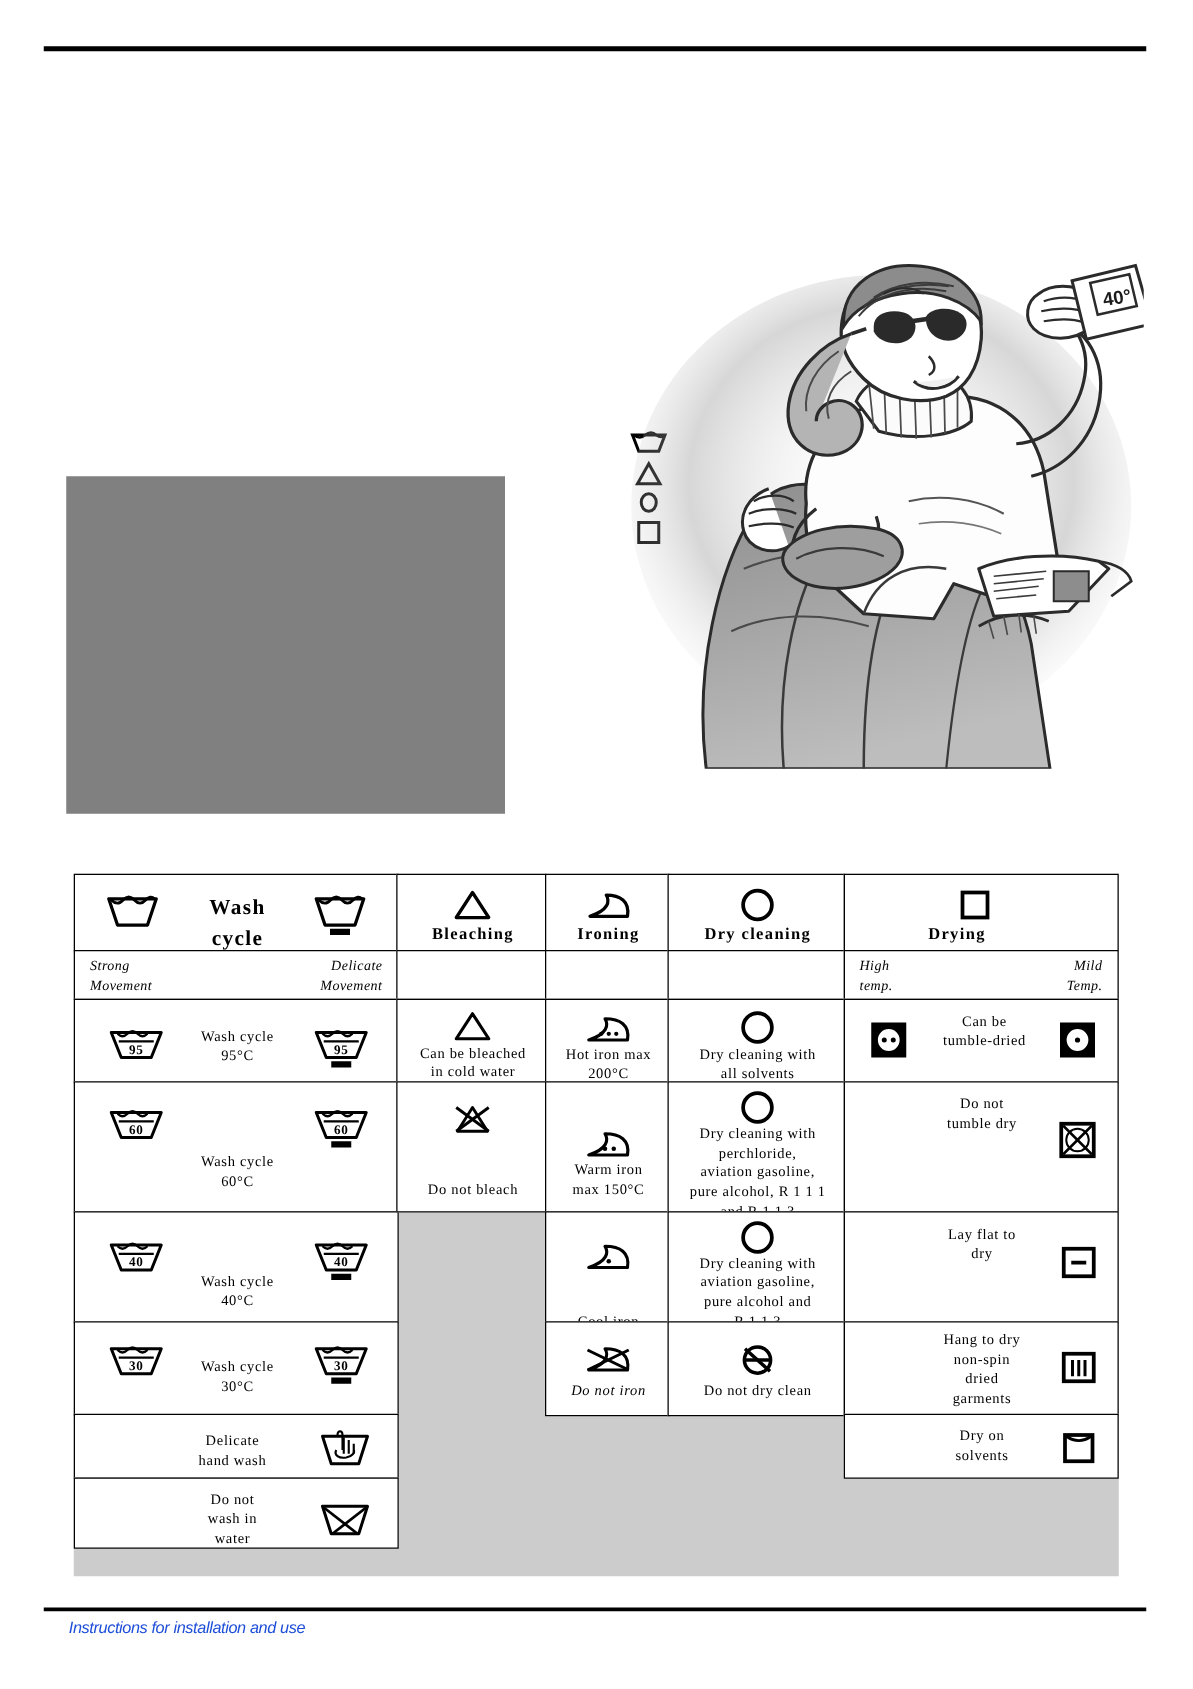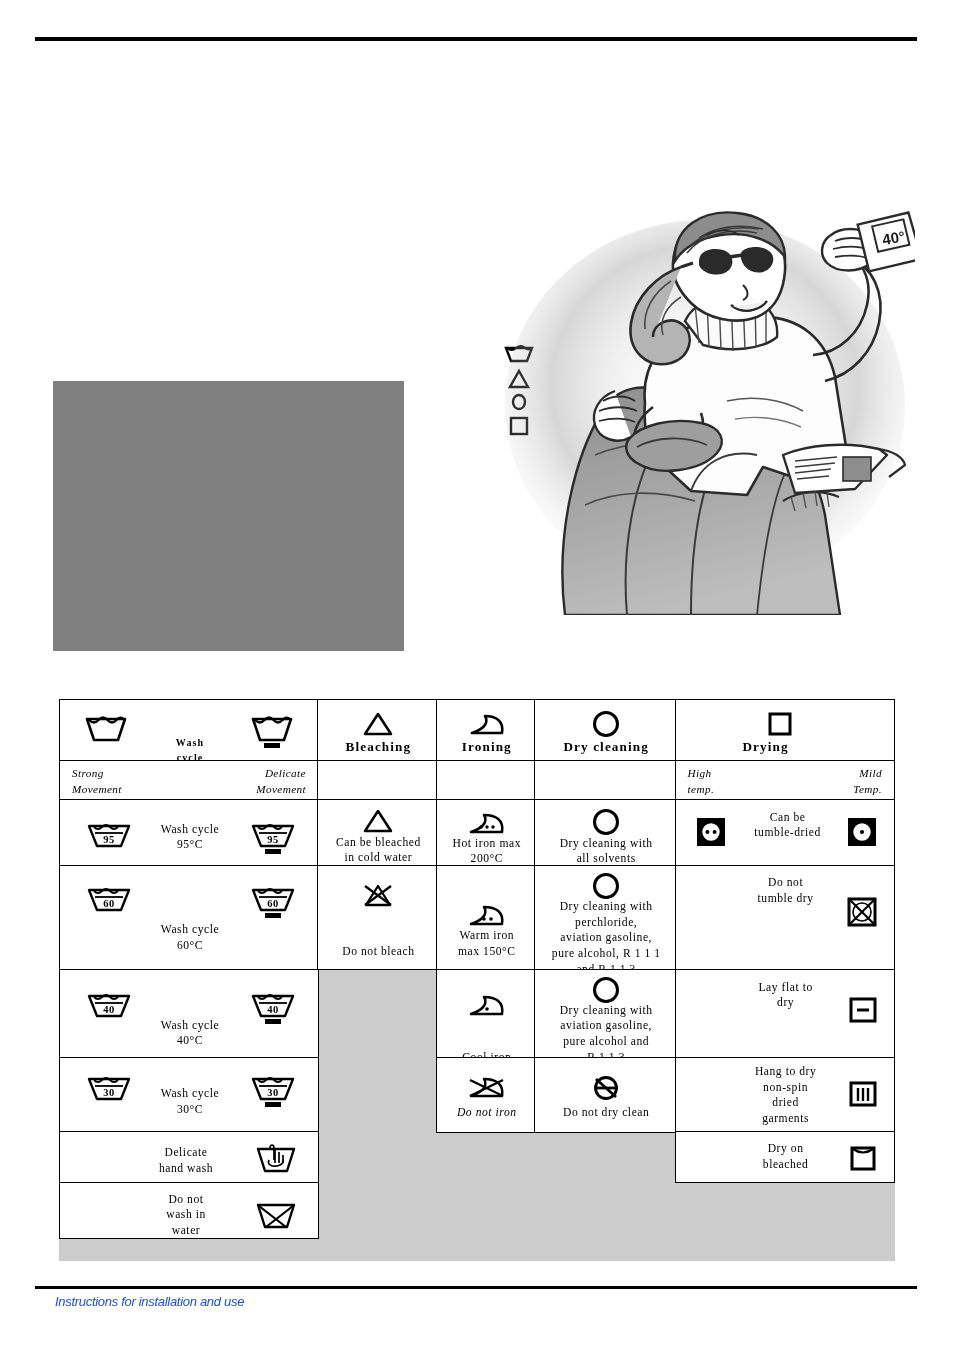--- a/index.html
+++ b/index.html
@@ -200,21 +200,21 @@
 
     <div class="cell head" style="left:0;top:0;width:260px;height:63px;">
       <span class="abs" style="left:24px;top:14px;">
         <svg width="44" height="30" viewBox="0 0 44 30">
             <g fill="none" stroke="#000" stroke-width="2.6" stroke-linejoin="round">
           <path d="M3 5 h38 l-7 21 h-24 z"></path>
           <path d="M5 6 q5 5 9.5 0 q4.5 -5 9 0 q4.5 5 9 0 q4 -4 7 -1" stroke-width="2.3"></path>
         </g>
           </svg>
       </span>
-      <span class="abs txt" style="left:88px;top:14px;width:84px;font-weight:bold;font-size:10px;letter-spacing:1.1px;line-height:1.45;margin-top:22px;">Wash
+      <span class="abs txt" style="left:88px;top:14px;width:84px;font-weight:bold;font-size:17px;letter-spacing:1.1px;line-height:1.45;">Wash
 cycle</span>
       <span class="abs" style="left:190px;top:14px;">
         <svg width="44" height="36" viewBox="0 0 44 36">
             <g fill="none" stroke="#000" stroke-width="2.6" stroke-linejoin="round">
           <path d="M3 5 h38 l-7 21 h-24 z"></path>
           <path d="M5 6 q5 5 9.5 0 q4.5 -5 9 0 q4.5 5 9 0 q4 -4 7 -1" stroke-width="2.3"></path>
         </g>
             <rect x="14" y="29" width="16" height="5" fill="#000"></rect>
           </svg>
       </span>
@@ -584,21 +584,21 @@
               <path d="M10 9 v13"></path>
               <path d="M15 9 v13"></path>
               <path d="M20 9 v13"></path>
             </g>
           </svg>
       </span>
     </div>
 
     <div class="cell" style="left:615.6px;top:432.4px;width:220.4px;height:52px;">
       <span class="abs txt" style="left:58px;top:9px;width:104px;">Dry on
-bleached</span>
+solvents</span>
       <span class="abs" style="left:172px;top:11px;">
         <svg width="30" height="30" viewBox="0 0 30 30">
             <rect x="4" y="5" width="22" height="21" fill="none" stroke="#000" stroke-width="3"></rect>
           <path d="M5 6 q10 7 20 0" fill="none" stroke="#000" stroke-width="2.2"></path>
           </svg>
       </span>
     </div>
 
   </div>
 

